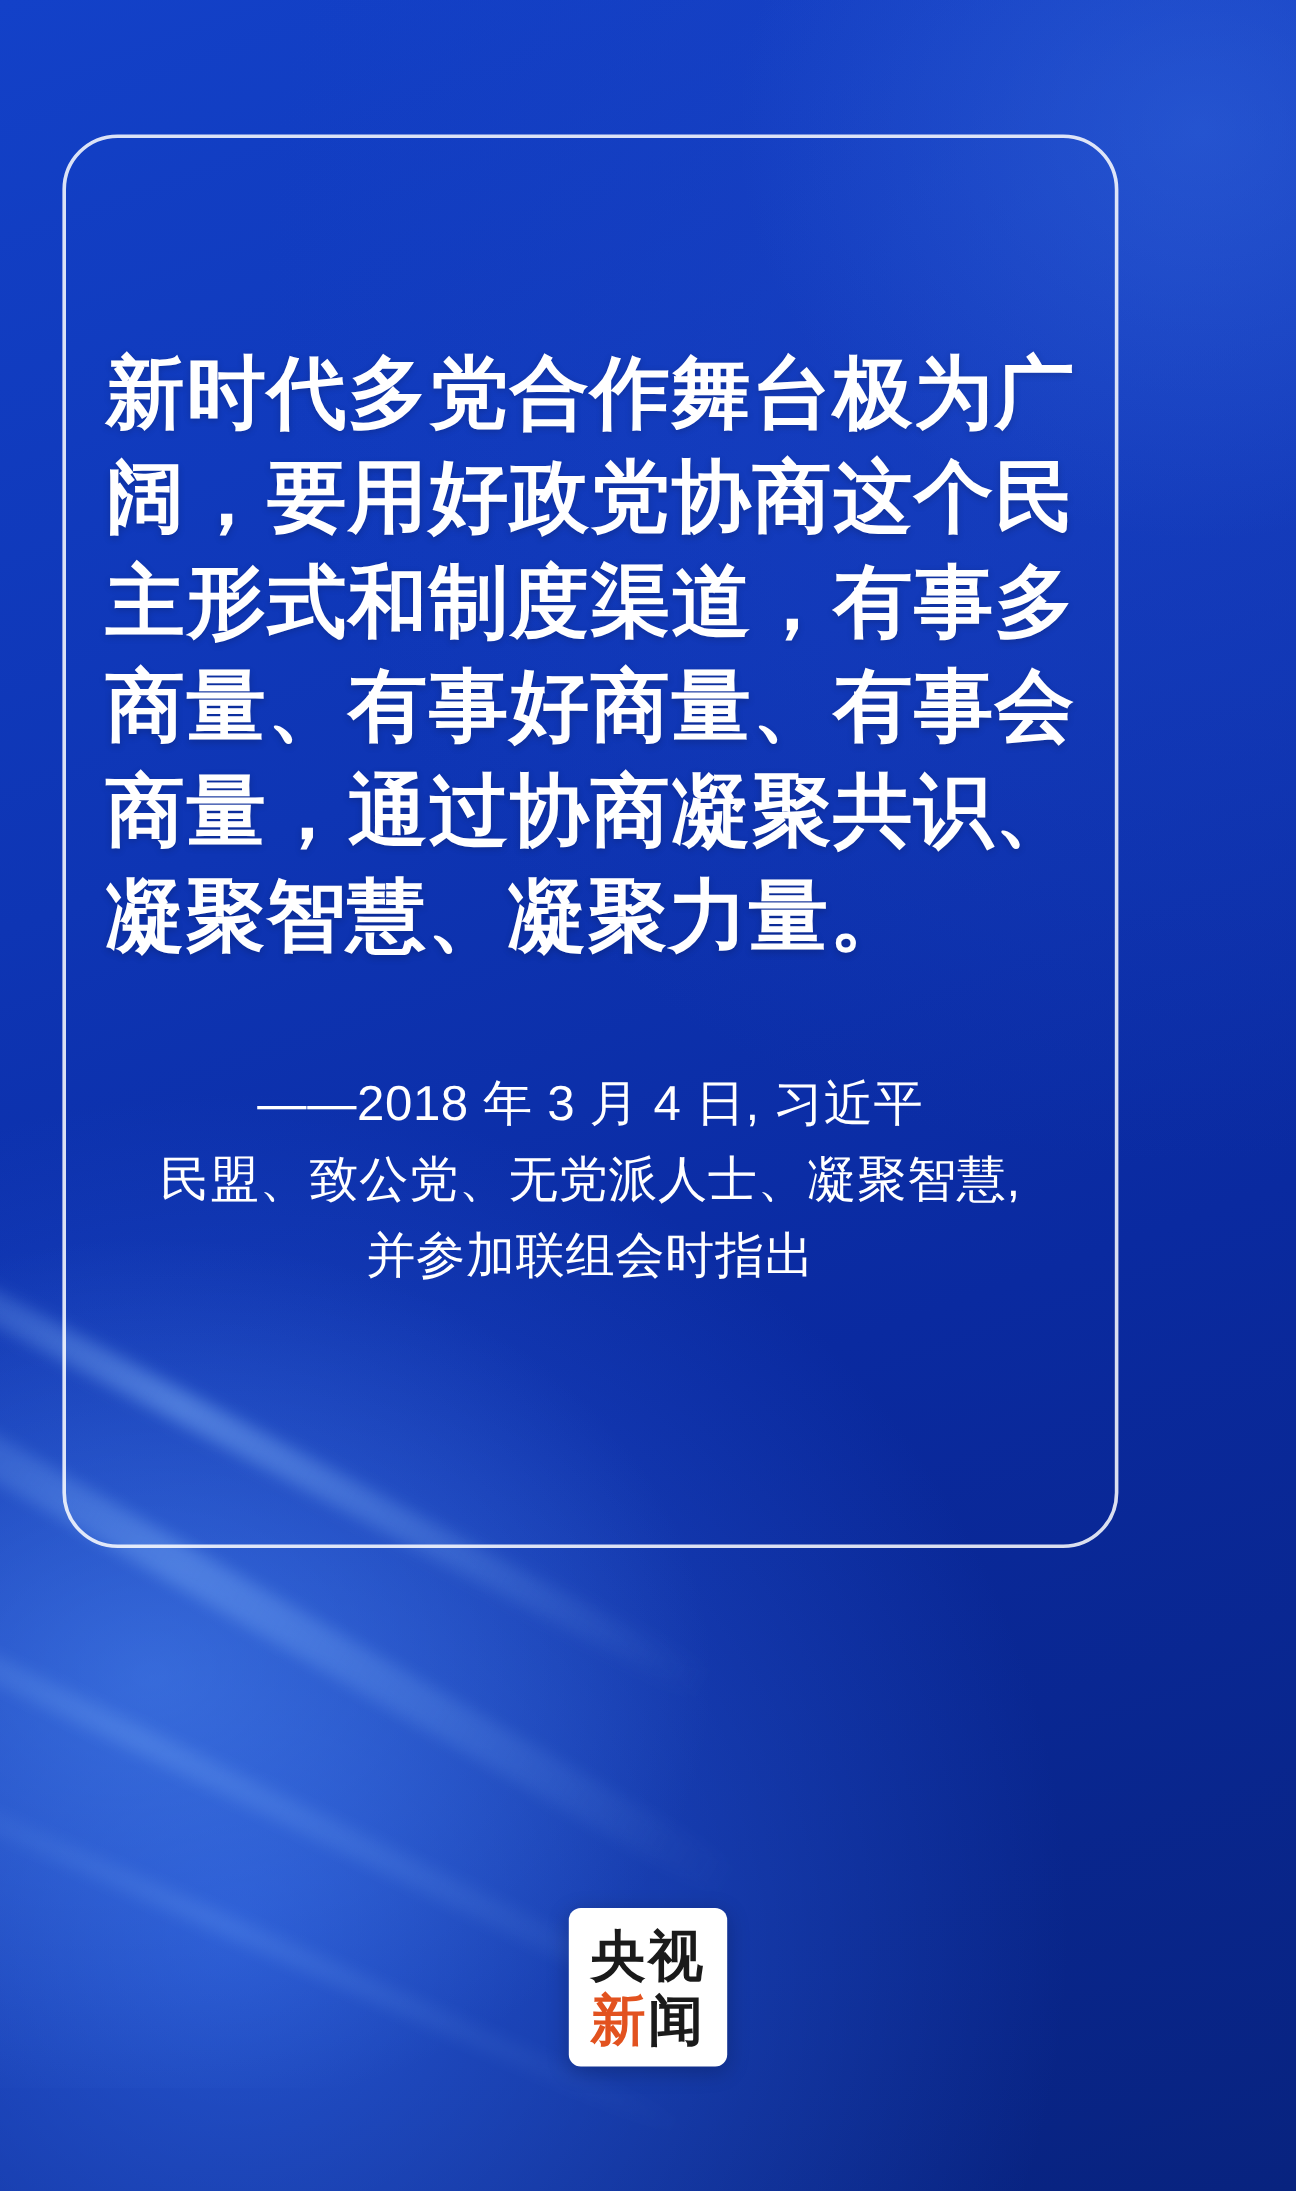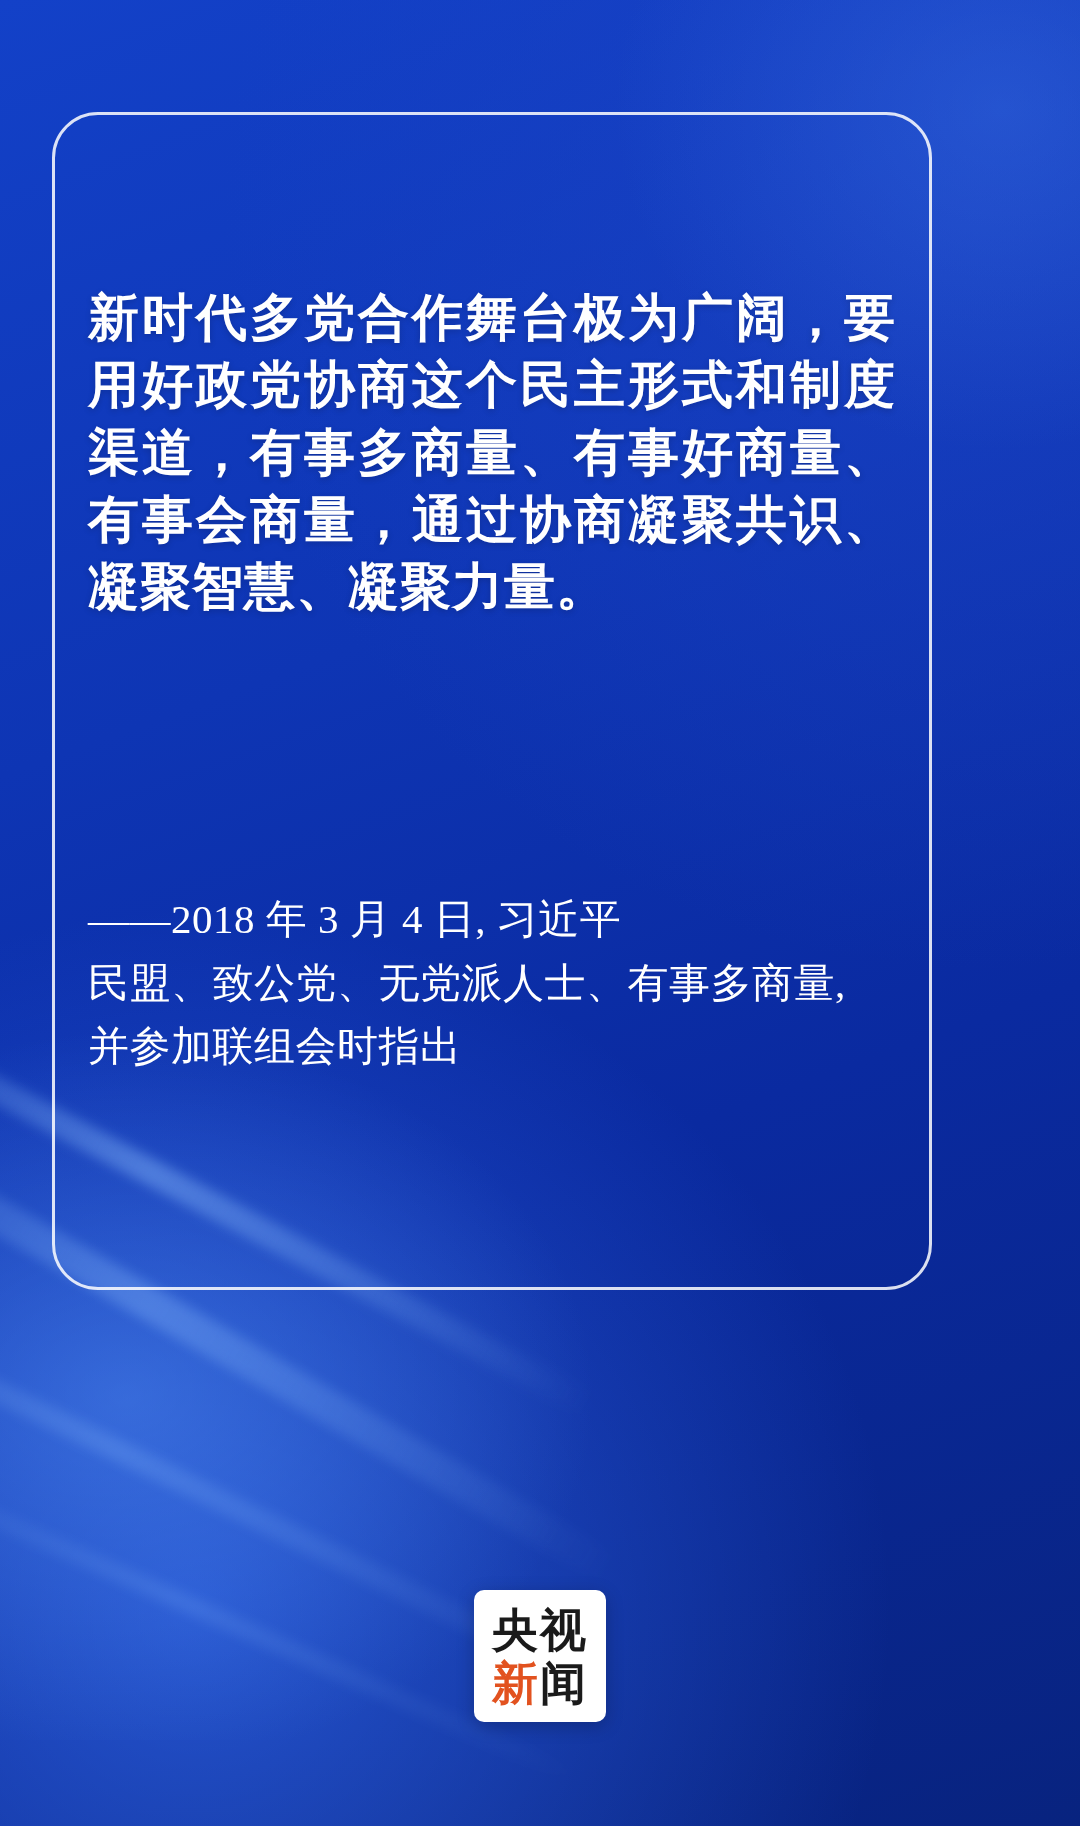--- a/index.html
+++ b/index.html
@@ -73,40 +73,40 @@
     box-sizing: border-box;
     padding: 0 36px;
   }
 
   .quote {
     position: absolute;
     left: 36px;
     top: 172px;
     width: 808px;
     color: #ffffff;
-    font-size: 51px;
+    font-size: 66px;
     line-height: 1.32;
     font-weight: 700;
     letter-spacing: 1px;
     text-align: justify;
     text-justify: inter-ideograph;
     font-family: Liberation Sans, sans-serif;
     text-shadow: 0 2px 6px rgba(0,0,0,0.18);
   }
 
   .attribution {
     position: absolute;
     left: 36px;
     top: 776px;
     width: 808px;
     color: #ffffff;
     font-size: 41px;
     line-height: 1.55;
-    text-align: left;
-    font-family: Liberation Serif, serif;
+    text-align: center;
+    font-family: Liberation Sans, sans-serif;
     letter-spacing: 0.5px;
   }
   .attribution .line {
     display: block;
     white-space: nowrap;
   }
 
   
   .logo {
     position: absolute;
@@ -156,21 +156,21 @@
   <div class="streak s4"></div>
 
   <div class="frame"></div>
 
   <div class="content">
 
     <div class="quote">新时代多党合作舞台极为广阔，要用好政党协商这个民主形式和制度渠道，有事多商量、有事好商量、有事会商量，通过协商凝聚共识、凝聚智慧、凝聚力量。</div>
 
     <div class="attribution">
       <span class="line">——2018 年 3 月 4 日, 习近平</span>
-      <span class="line">民盟、致公党、无党派人士、有事多商量,</span>
+      <span class="line">民盟、致公党、无党派人士、凝聚智慧,</span>
       <span class="line">并参加联组会时指出</span>
     </div>
 
   </div>
 
   <div class="logo">
     <div class="row row1">
       <span class="ch">央</span>
       <span class="ch">视</span>
     </div>

